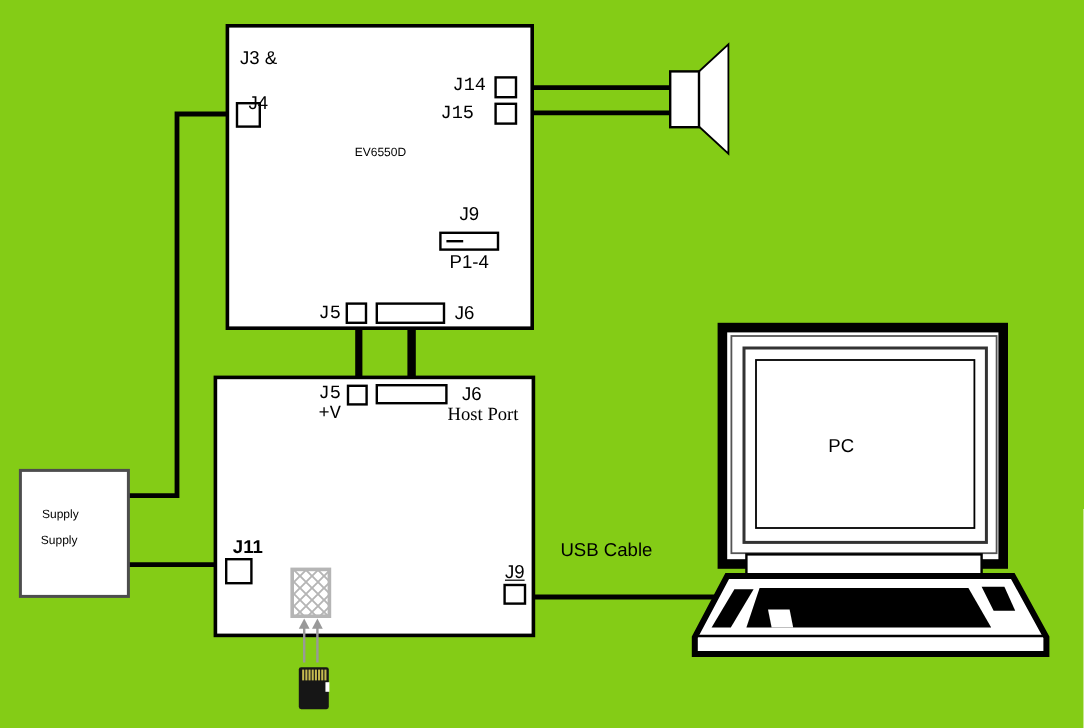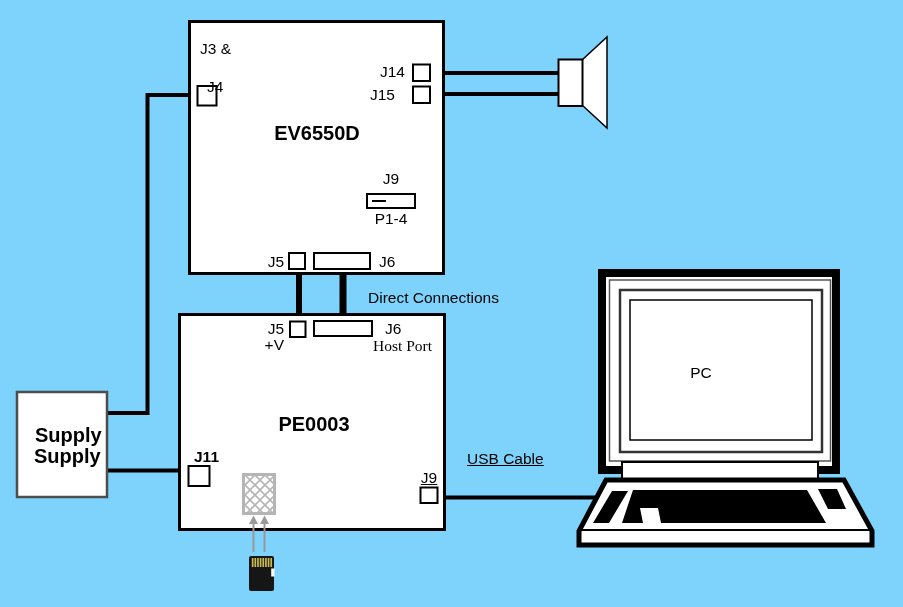--- a/index.html
+++ b/index.html
@@ -1,34 +1,34 @@
 <!DOCTYPE html>
 <html><head>
 <meta charset="utf-8">
 <style>
   html,body{margin:0;padding:0;background:#ffffff;}
   #stage{
     position:relative;
     width:903px;height:607px;
-    background:#7dd3fc;
+    background:#84cc16;
     font-family:"Liberation Sans", sans-serif;
     color:#000;
     overflow:hidden;
   }
   #art{position:absolute;left:0;top:0;}
   .lbl{
     position:absolute;
     font-size:15.5px;
     line-height:1.15;
     white-space:nowrap;
     color:#000;
   }
-  .lbl.big{font-size:20px;font-weight:bold;}
+  .lbl.big{font-size:10px;}
   .lbl.center{text-align:center;}
-  .lbl.right{text-align:right;}
+  .lbl.right{text-align:right;font-family:Liberation Mono, monospace;}
   .lbl.underline{text-decoration:underline;}
 </style>
 </head>
 <body>
 
 <div id="stage">
 
   <svg id="art" width="903" height="607" viewBox="0 0 903 607">
     <defs>
       <pattern id="hatch" width="10" height="10" patternUnits="userSpaceOnUse">
@@ -117,30 +117,28 @@
   <div class="lbl" style="left:200px;top:40px;">J3 &amp;</div>
   <div class="lbl" style="left:207px;top:78px;">J4</div>
   <div class="lbl right" style="left:370px;top:63px;width:35px;">J14</div>
   <div class="lbl right" style="left:360px;top:86px;width:35px;">J15</div>
   <div class="lbl big center" style="left:252px;top:122px;width:130px;">EV6550D</div>
   <div class="lbl center" style="left:367px;top:170px;width:48px;">J9</div>
   <div class="lbl center" style="left:367px;top:210px;width:48px;">P1-4</div>
   <div class="lbl right" style="left:250px;top:253px;width:34px;">J5</div>
   <div class="lbl" style="left:379px;top:253px;">J6</div>
 
-  <div class="lbl" style="left:368px;top:289px;">Direct Connections</div>
 
   <div class="lbl right" style="left:250px;top:320px;width:34px;">J5</div>
   <div class="lbl right" style="left:250px;top:336px;width:34px;">+V</div>
   <div class="lbl" style="left:385px;top:320px;">J6</div>
   <div class="lbl" style="left:373px;top:337px;font-family:Liberation Serif, serif;">Host Port</div>
-  <div class="lbl big center" style="left:249px;top:413px;width:130px;">PE0003</div>
   <div class="lbl" style="left:194px;top:448px;font-weight:bold;">J11</div>
   <div class="lbl center underline" style="left:412px;top:469px;width:34px;">J9</div>
 
-  <div class="lbl" style="left:467px;top:450px;text-decoration:underline;">USB Cable</div>
+  <div class="lbl" style="left:467px;top:450px;">USB Cable</div>
 
   <div class="lbl big" style="left:35px;top:424px;">Supply</div>
   <div class="lbl big" style="left:34px;top:445px;">Supply</div>
 
   <div class="lbl center" style="left:651px;top:364px;width:100px;">PC</div>
 
 </div>
 
 </body></html>

